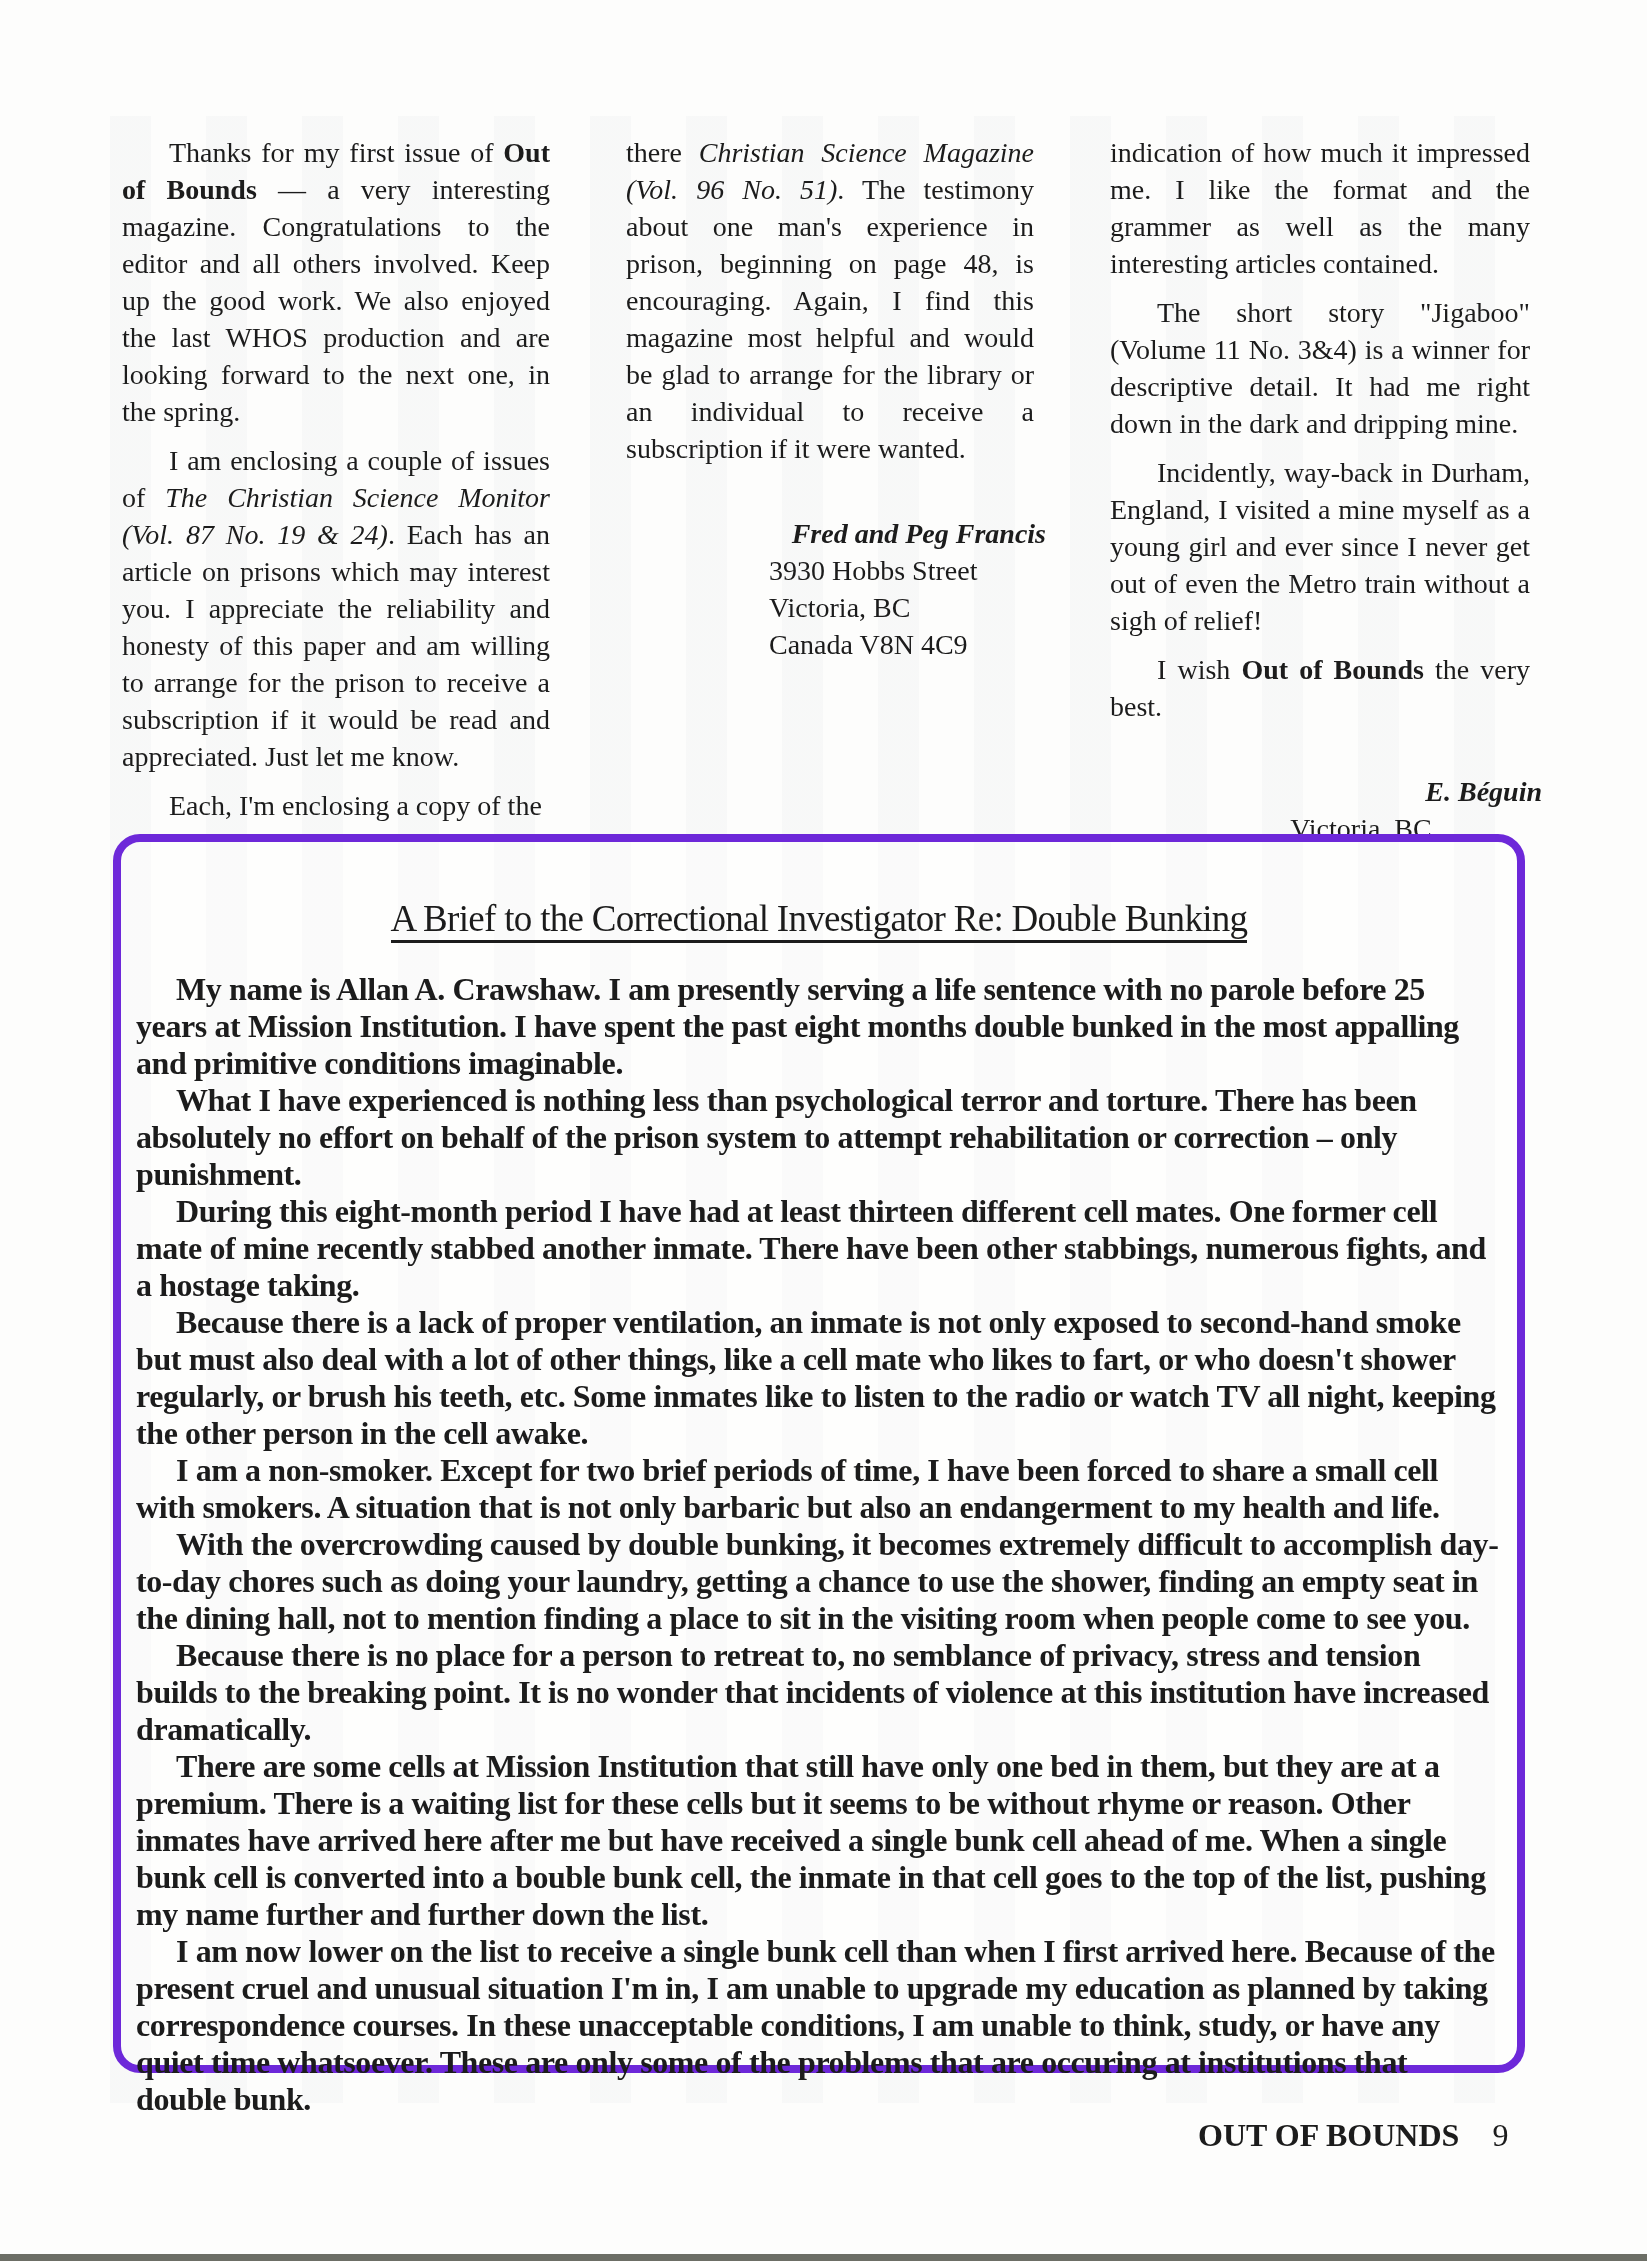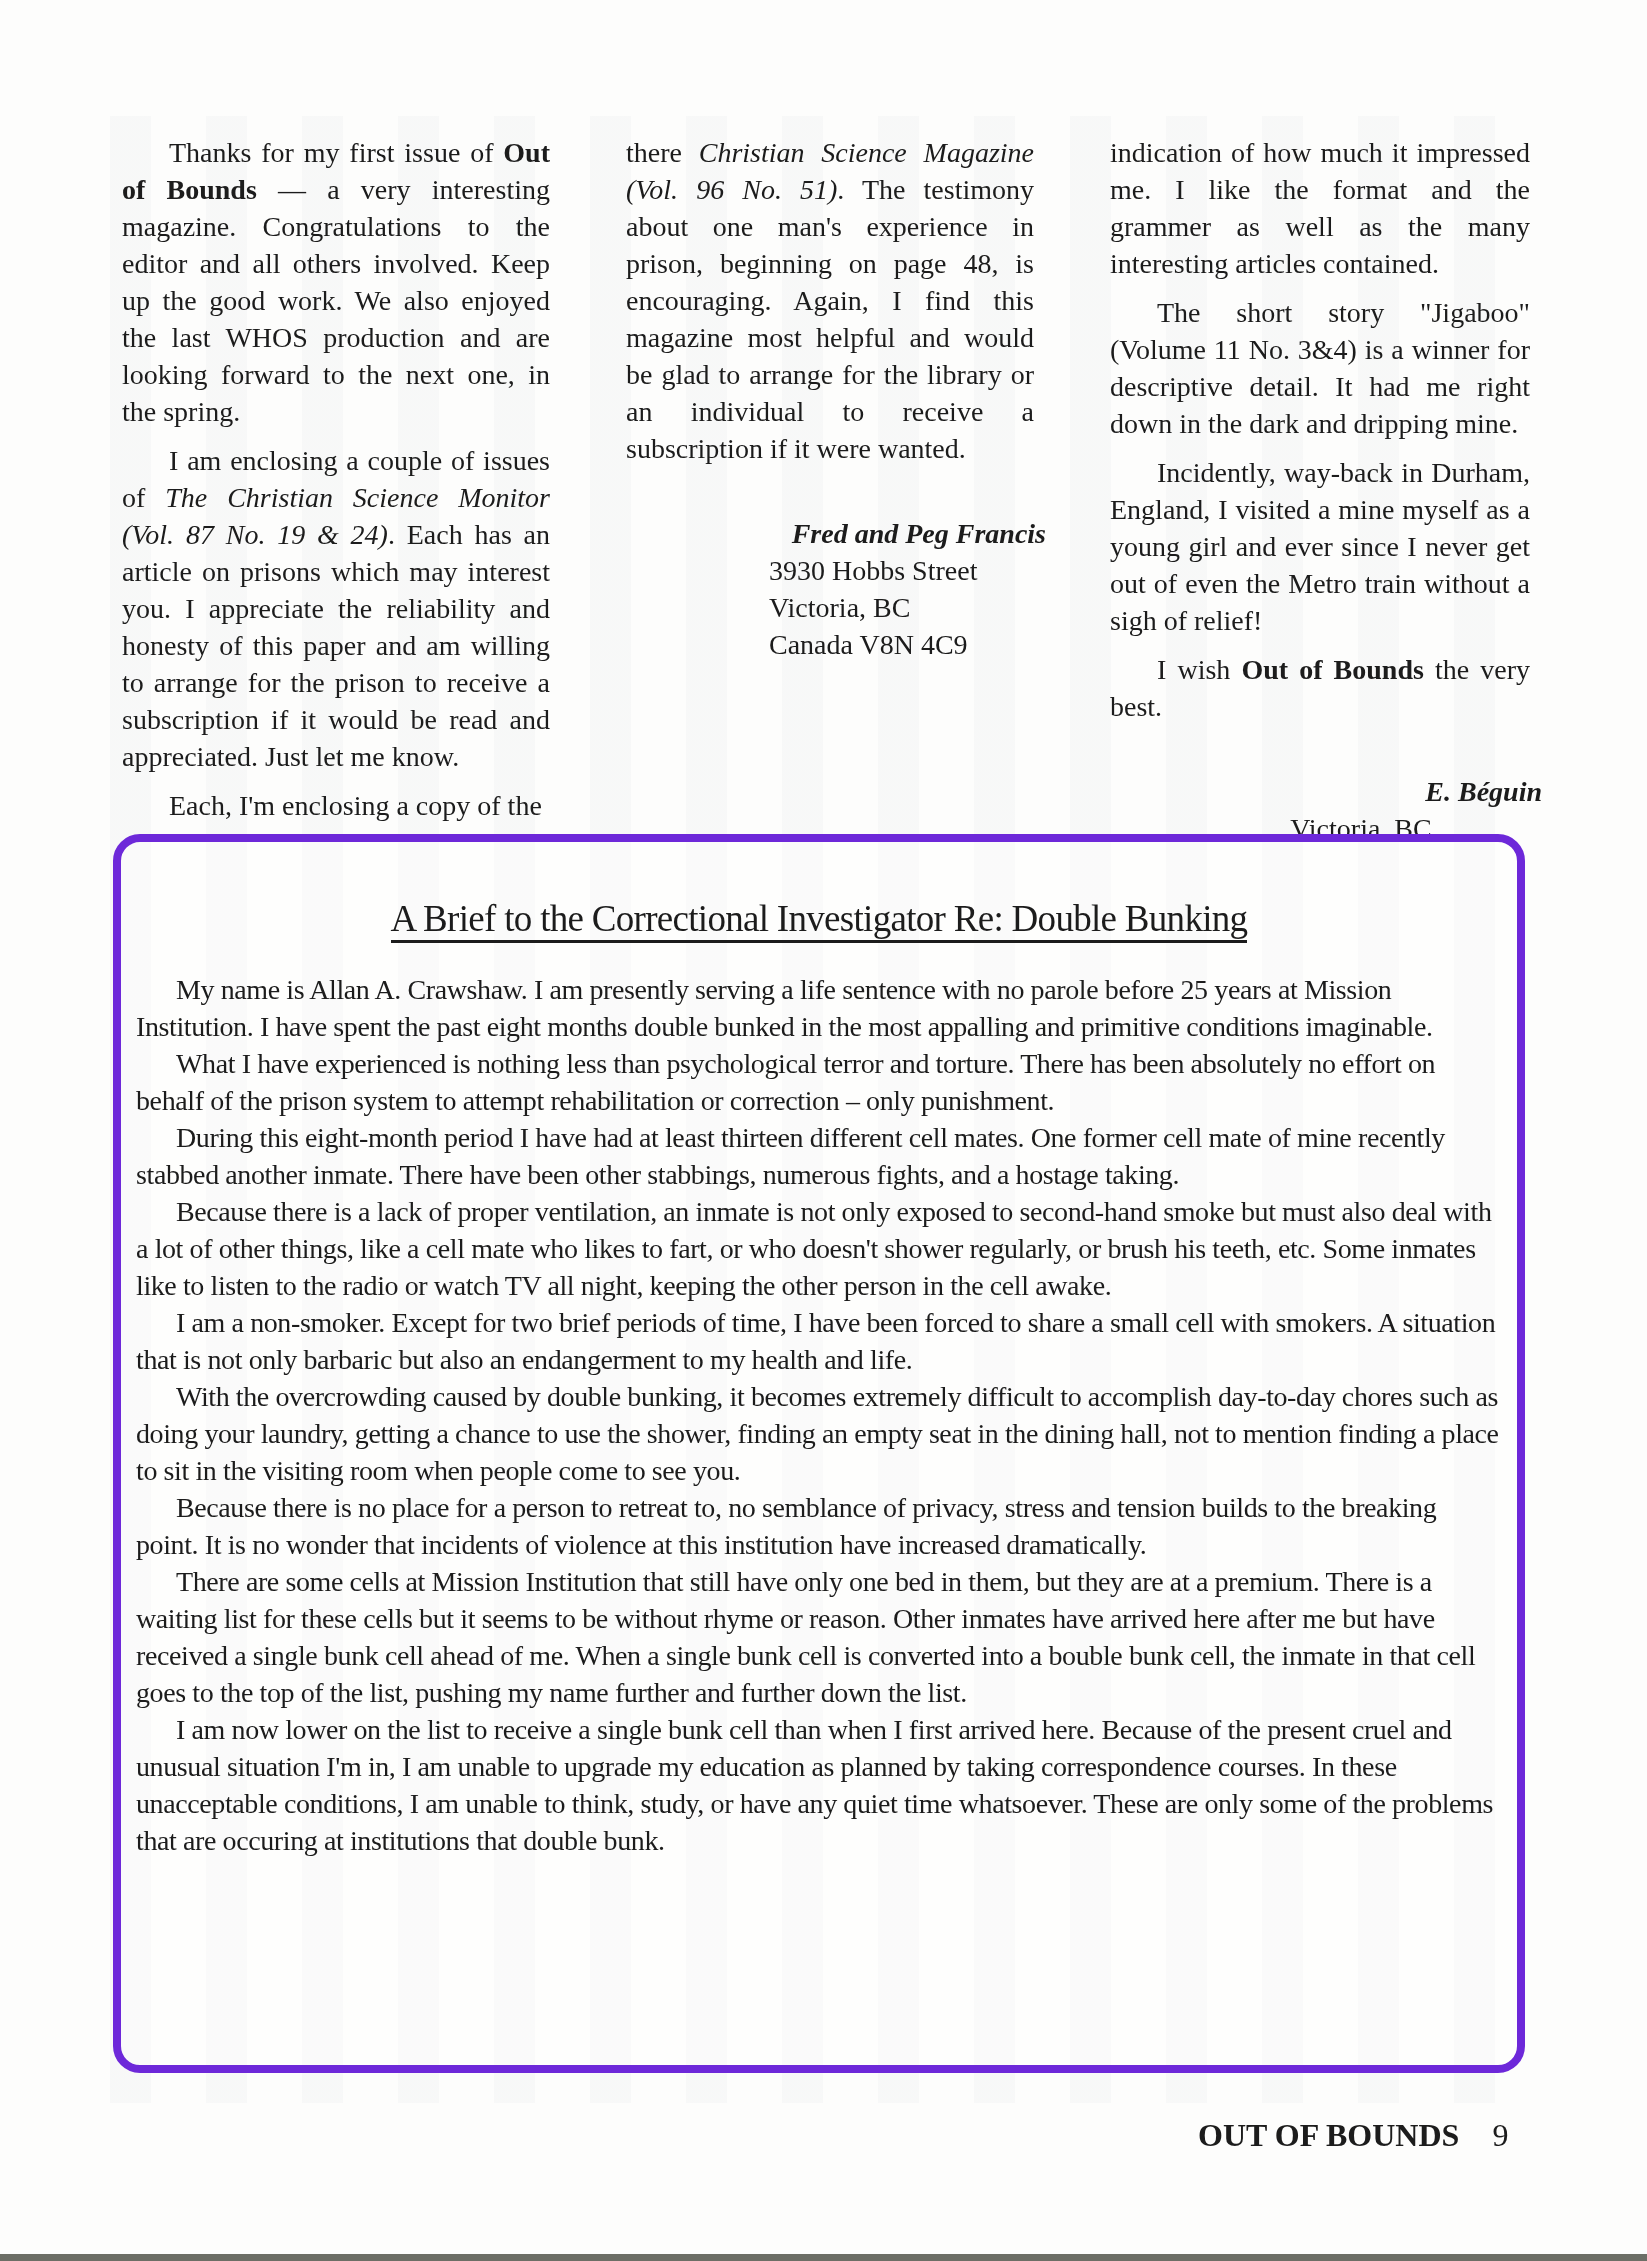--- a/index.html
+++ b/index.html
@@ -75,23 +75,24 @@
   }
   .article-title span {
     border-bottom: 3.4px solid #1c1c1c;
     padding-bottom: 1.4px;
   }
   .article-body {
     position: absolute;
     top: 129px;
     left: 15px;
     width: 1364px;
-    font-size: 28px;
+    font-size: 32px;
     line-height: 37px;
     letter-spacing: -0.4px;
+    font-weight: bold;
   }
   .article-body p { margin: 0; text-indent: 40px; }
 
   .footer {
     position: absolute;
     top: 2117px;
     left: 1198px;
     font-size: 32px;
     font-weight: bold;
   }

